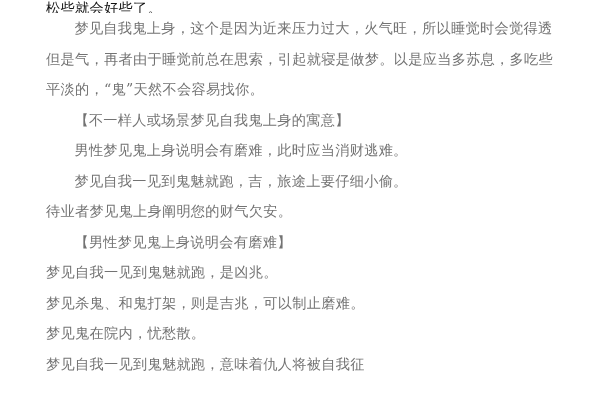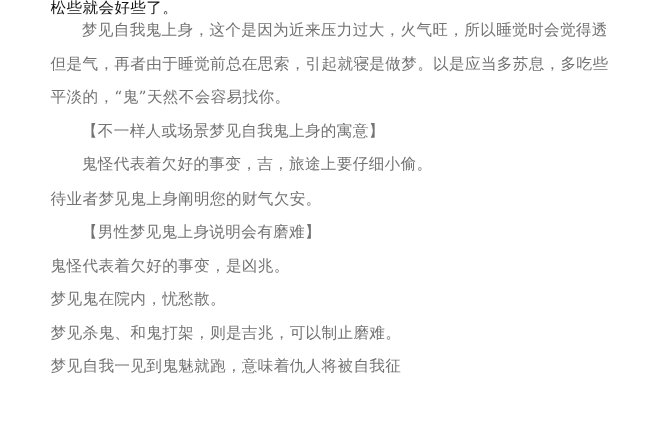--- a/index.html
+++ b/index.html
@@ -55,30 +55,31 @@
 
 <div class="page">
   <div class="doc-body">
 
     <div class="clip-top">松些就会好些了。</div>
 
     <p class="indent">梦见自我鬼上身，这个是因为近来压力过大，火气旺，所以睡觉时会觉得透但是气，再者由于睡觉前总在思索，引起就寝是做梦。以是应当多苏息，多吃些平淡的，“鬼”天然不会容易找你。</p>
 
     <p class="heading">【不一样人或场景梦见自我鬼上身的寓意】</p>
 
+    <p class="indent">男性梦见鬼上身说明会有磨难，此时应当消财逃难。</p>
 
-    <p class="indent">鬼怪代表着欠好的事变，吉，旅途上要仔细小偷。</p>
+    <p class="indent">梦见自我一见到鬼魅就跑，吉，旅途上要仔细小偷。</p>
 
     <p>待业者梦见鬼上身阐明您的财气欠安。</p>
 
     <p class="heading">【男性梦见鬼上身说明会有磨难】</p>
 
-    <p>鬼怪代表着欠好的事变，是凶兆。</p>
+    <p>梦见自我一见到鬼魅就跑，是凶兆。</p>
 
 
+    <p>梦见杀鬼、和鬼打架，则是吉兆，可以制止磨难。</p>
+
     <p>梦见鬼在院内，忧愁散。</p>
-
-    <p>梦见杀鬼、和鬼打架，则是吉兆，可以制止磨难。</p>
 
     <p>梦见自我一见到鬼魅就跑，意味着仇人将被自我征</p>
 
   </div>
 </div>
 
 </body></html>

